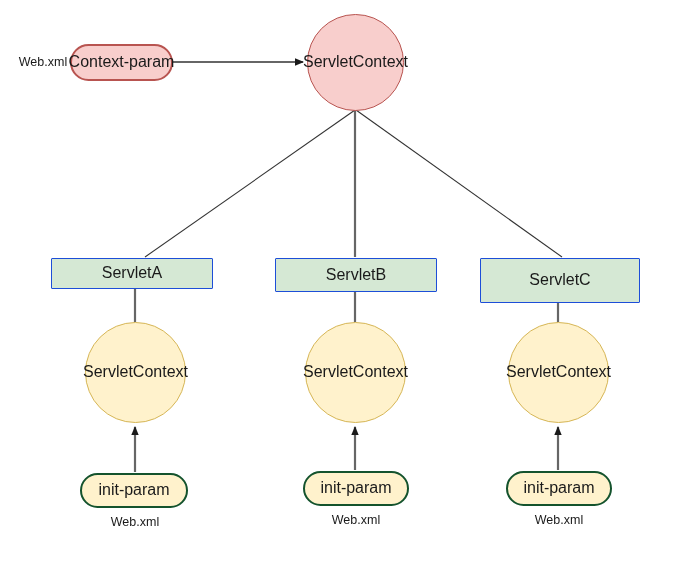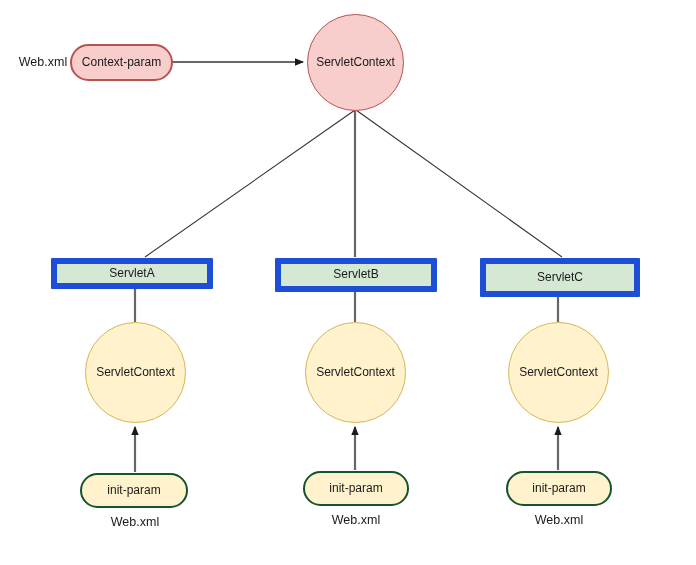--- a/index.html
+++ b/index.html
@@ -27,40 +27,40 @@
     pointer-events: none;
   }
   .node {
     position: absolute;
     box-sizing: border-box;
     display: flex;
     align-items: center;
     justify-content: center;
     text-align: center;
     color: #1a1a1a;
-    font-size: 12px;
+    font-size: 16px;
     line-height: 1.15;
     white-space: nowrap;
   }
   
   .circle-pink {
     background: #f8cecc;
     border: 1px solid #b85450;
     border-radius: 50%;
   }
   
   .stadium-pink {
     background: #f8cecc;
     border: 2px solid #b85450;
     border-radius: 999px;
   }
   
   .rect-green {
     background: #d5e8d4;
-    border: 6px solid #1d4ed8;
+    border: 1px solid #1d4ed8;
     border-radius: 1px;
   }
   
   .circle-yellow {
     background: #fff2cc;
     border: 1px solid #d6b656;
     border-radius: 50%;
   }
   
   .stadium-yellow {
@@ -125,21 +125,21 @@
   <div class="plain-label" style="left:104px; top:515px; width:62px;">Web.xml</div>
 
   <div class="node rect-green" style="left:275px; top:258px; width:162px; height:34px;">ServletB</div>
 
   <div class="node circle-yellow" style="left:305px; top:322px; width:101px; height:101px;">ServletContext</div>
 
   <div class="node stadium-yellow" style="left:303px; top:471px; width:106px; height:35px;">init-param</div>
 
   <div class="plain-label" style="left:325px; top:513px; width:62px;">Web.xml</div>
 
-  <div class="node rect-green" style="left:480px; top:258px; width:160px; height:39px;">ServletC</div>
+  <div class="node rect-green" style="left:480px; top:258px; width:160px; height:45px;">ServletC</div>
 
   <div class="node circle-yellow" style="left:508px; top:322px; width:101px; height:101px;">ServletContext</div>
 
   <div class="node stadium-yellow" style="left:506px; top:471px; width:106px; height:35px;">init-param</div>
 
   <div class="plain-label" style="left:528px; top:513px; width:62px;">Web.xml</div>
 
 </div>
 
 </body></html>

